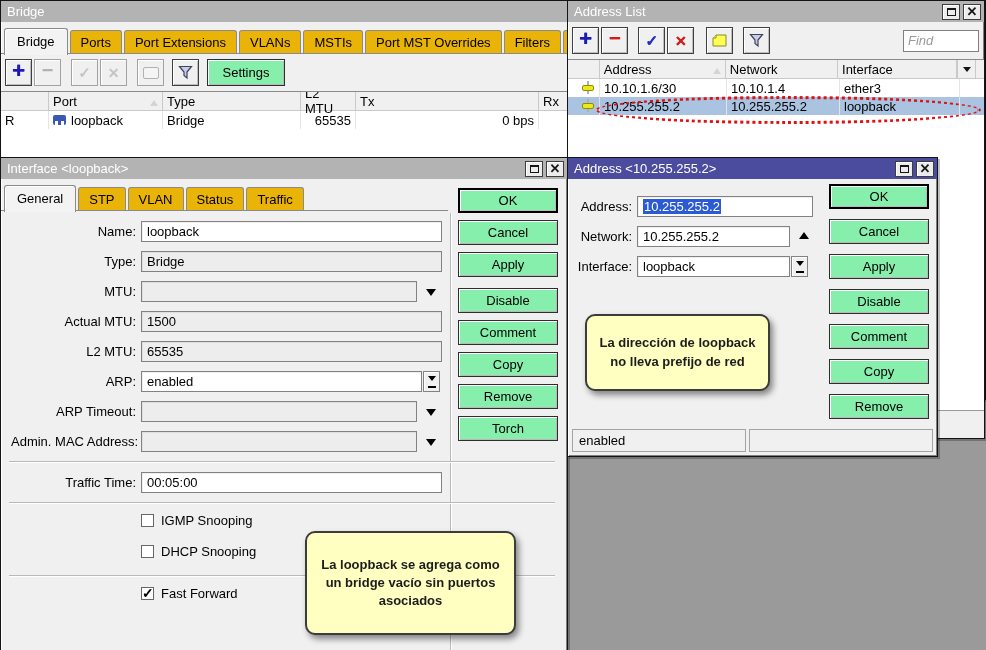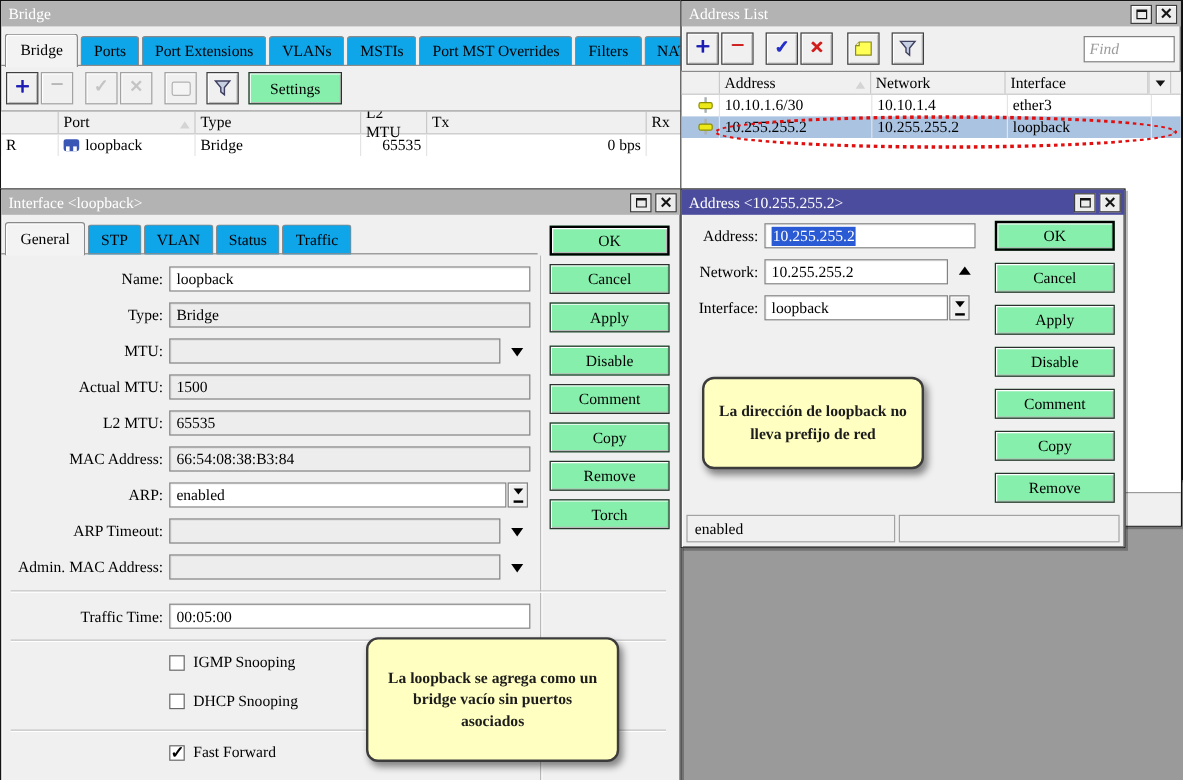--- a/index.html
+++ b/index.html
@@ -1,33 +1,33 @@
 <!DOCTYPE html>
 <html><head>
 <meta charset="utf-8">
 <style>
   html,body{margin:0;padding:0}
   #screen{position:relative;width:986px;height:650px;overflow:hidden;background:#9a9a9a;
-    font-family:Liberation Serif, serif;font-size:13px;color:#000}
+    font-family:Liberation Sans, sans-serif;font-size:13px;color:#000}
   #screen *{box-sizing:border-box}
 
   .window{position:absolute;background:#f0f0f0;border:1px solid #141414;
     box-shadow:inset 1px 1px 0 #fff,inset -1px -1px 0 #7e7e7e,2px 2px 0 rgba(0,0,0,.25)}
   .tbar{height:21px;display:flex;align-items:center;padding:0 3px 0 6px;color:#fff}
   .tbar.inactive{background:#b3b3b3}
   .tbar.active{background:#4c4c9e}
   .wbtns{margin-left:auto;display:flex;gap:3px}
   .wbtn{width:18px;height:16px;background:#ececec;border:1px solid #3d3d3d;box-shadow:inset 1px 1px 0 #fff;
     display:flex;align-items:center;justify-content:center;color:#141414}
   .glyph-max{width:9px;height:8px;border:1px solid #141414;border-top-width:2px}
   .glyph-close{font-size:13px;font-weight:700;line-height:1;margin-top:-1px}
 
   .tabs{display:flex;align-items:flex-end;padding:6px 3px 0;position:relative}
   .tabs::after{content:"";position:absolute;left:0;right:0;bottom:0;height:1px;background:#8a8a8a}
-  .tab{position:relative;background:#0ea5e9;border:1px solid #8a8a8a;border-bottom:none;
+  .tab{position:relative;background:#eab308;border:1px solid #8a8a8a;border-bottom:none;
     border-radius:3px 3px 0 0;padding:4px 10px;margin-right:2px;white-space:nowrap}
   .tab.active{background:#f3f3f3;z-index:2;padding:5px 12px 6px;margin-bottom:-1px;box-shadow:inset 1px 1px 0 #fff}
 
   .toolbar{display:flex;align-items:center;padding:5px 4px}
   .tbtn{width:27px;height:27px;margin-right:2px;background:#f0f0f0;border:1px solid #3f3f3f;
     box-shadow:inset 1px 1px 0 #fff,inset -1px -1px 0 #bdbdbd;display:flex;align-items:center;justify-content:center}
   .tbtn.dis{border-color:#a2a2a2;box-shadow:inset 1px 1px 0 #fff}
   .g8{margin-left:8px}.g10{margin-left:10px}.g6{margin-left:6px}
   .ic-plus{font-size:22px;font-weight:700;color:#1c1cb4;line-height:1;margin-top:-3px;text-shadow:.5px 0 #1c1cb4}
   .ic-minus{font-size:20px;font-weight:700;color:#cf1d1d;line-height:1;margin-top:-6px;text-shadow:.5px 0 #cf1d1d}
@@ -114,21 +114,21 @@
   .s1{width:174px}.s2{flex:1}
   .bstrip{height:28px;background:#f0f0f0;border-top:1px solid #9a9a9a;flex:0 0 auto}
 
   #win-bridge{left:0;top:0;width:986px;height:400px;z-index:1;display:flex;flex-direction:column}
   #win-alist{left:567px;top:0;width:418px;height:439px;z-index:2;display:flex;flex-direction:column}
   #win-iface{left:0;top:157px;width:568px;height:500px;z-index:3}
   #win-iface .tabs{width:447px}
   #win-addr{left:567px;top:157px;width:371px;height:300px;z-index:4}
   #win-addr .frow{margin-left:6px}
   #win-addr .flabel{width:58px}
-  #win-addr .dlg-body{padding-top:7px}
+  #win-addr .dlg-body{padding-top:17px}
   #win-iface .dlg-body{padding-top:10px;position:relative}
 </style>
 </head>
 <body>
 
 <div id="screen">
 
   <div class="window" id="win-bridge">
     <div class="tbar inactive">
       <span>Bridge</span>
@@ -312,24 +312,20 @@
       </div>
       <div class="frow">
         <div class="flabel">Actual MTU:</div>
         <div class="field ro w-full">1500</div>
       </div>
       <div class="frow">
         <div class="flabel">L2 MTU:</div>
         <div class="field ro w-full">65535</div>
       </div>
       <div class="frow">
-        <div class="flabel">MAC Address:</div>
-        <div class="field ro w-full">66:54:08:38:B3:84</div>
-      </div>
-      <div class="frow">
         <div class="flabel">ARP:</div>
         <div class="field w-arp">enabled</div>
         <span class="spin">
             <span class="t"></span>
             <span class="b"></span>
           </span>
       </div>
       <div class="frow">
         <div class="flabel">ARP Timeout:</div>
         <div class="field ro w-short"></div>

